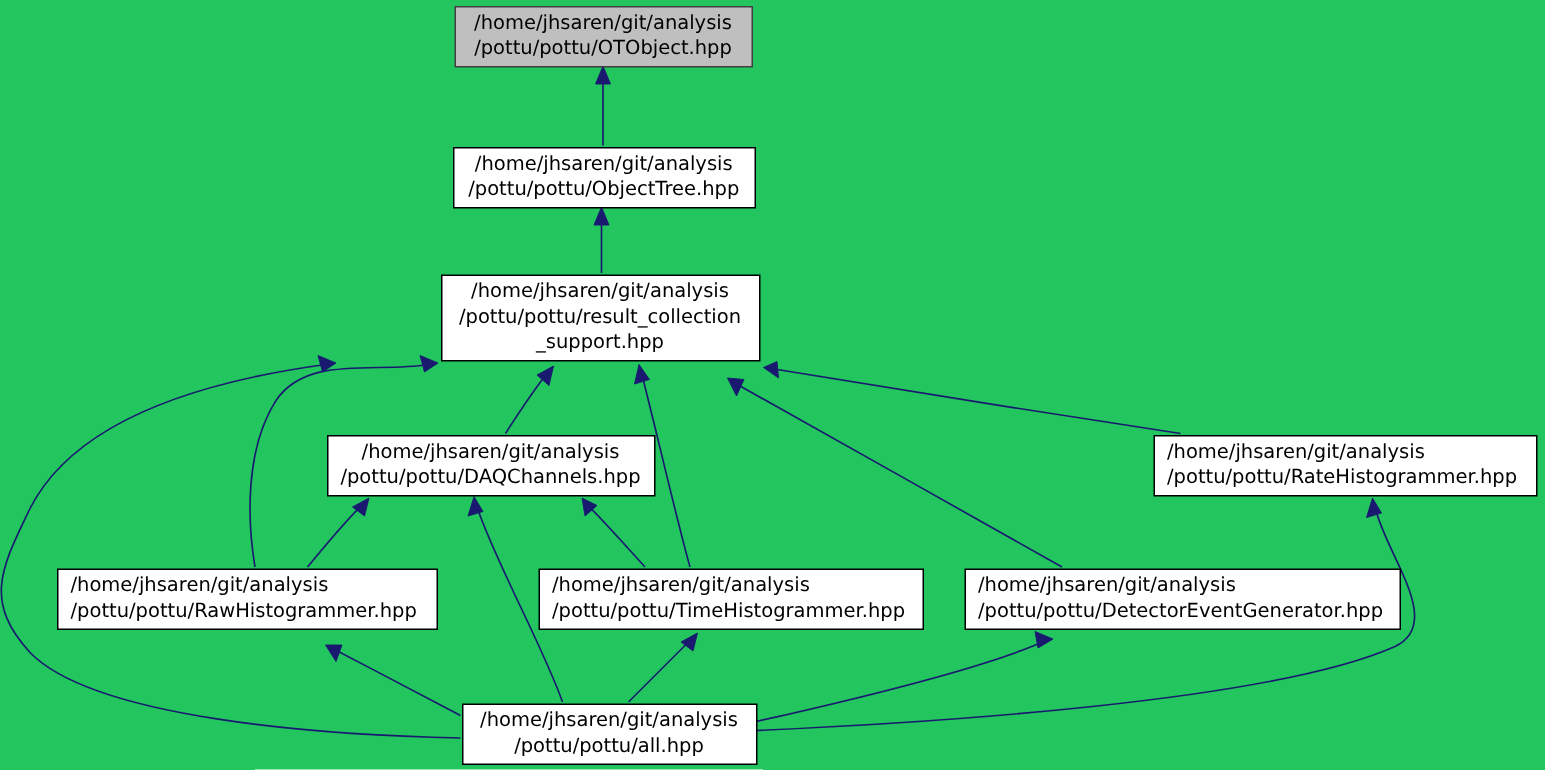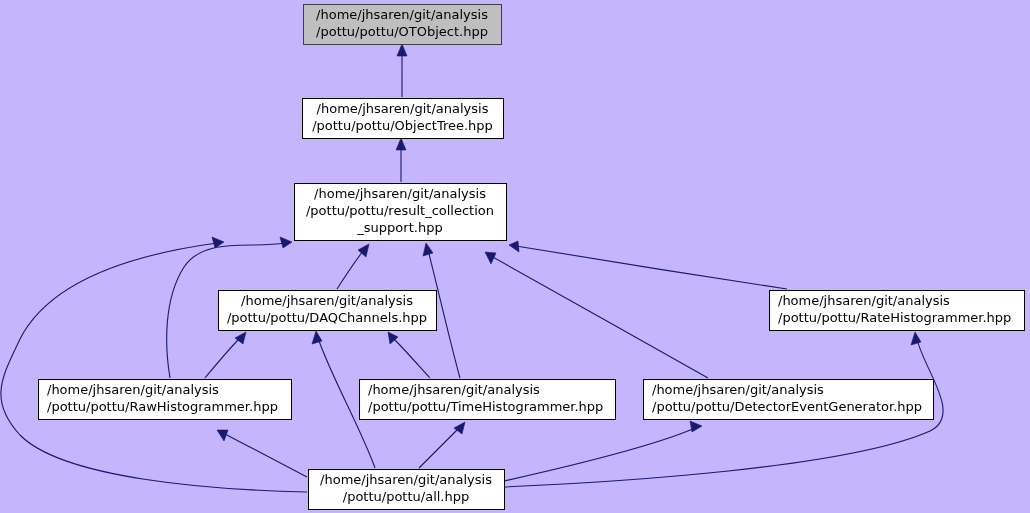--- a/index.html
+++ b/index.html
@@ -4,21 +4,21 @@
 <style>
   html, body {
     margin: 0;
     padding: 0;
     background: #ffffff;
   }
   #graph-root {
     position: relative;
     width: 1030px;
     height: 513px;
-    background: #c4b5fd;
+    background: #22c55e;
     font-family: "DejaVu Sans", sans-serif;
     overflow: hidden;
   }
   svg#graph-svg {
     position: absolute;
     left: 0;
     top: 0;
     width: 1030px;
     height: 513px;
     display: block;

